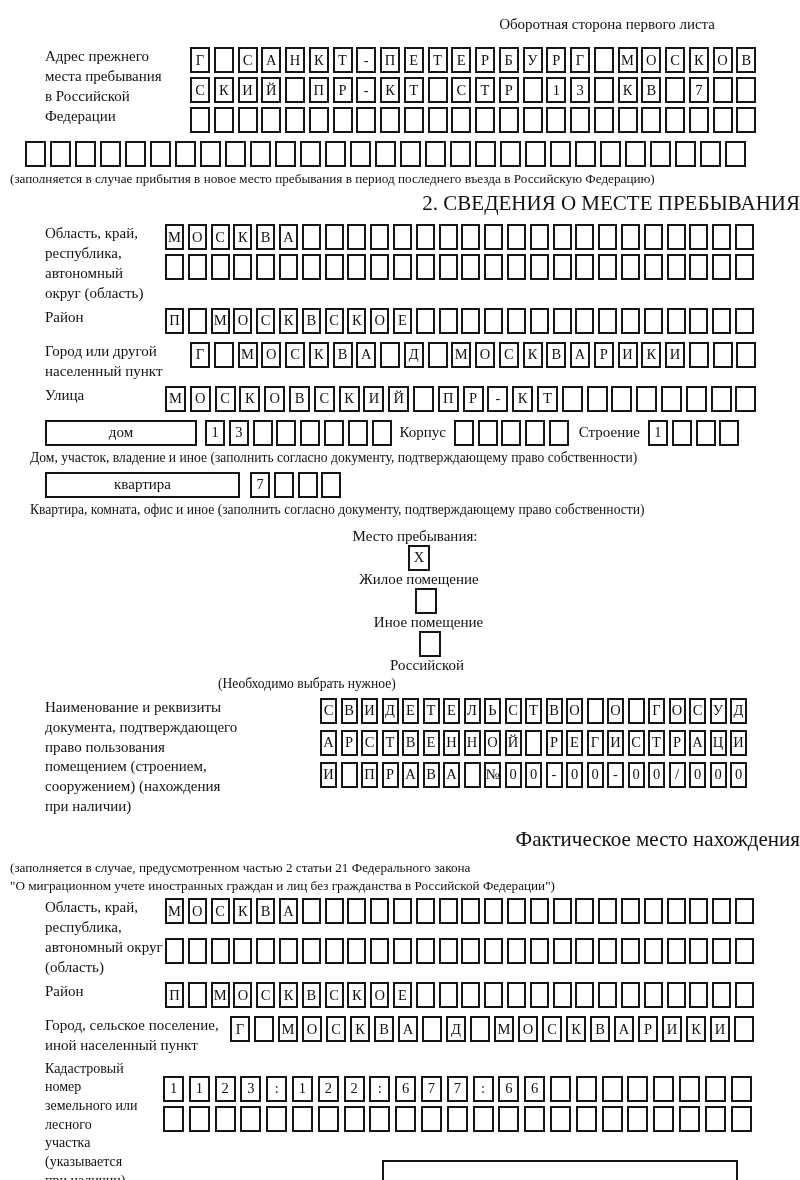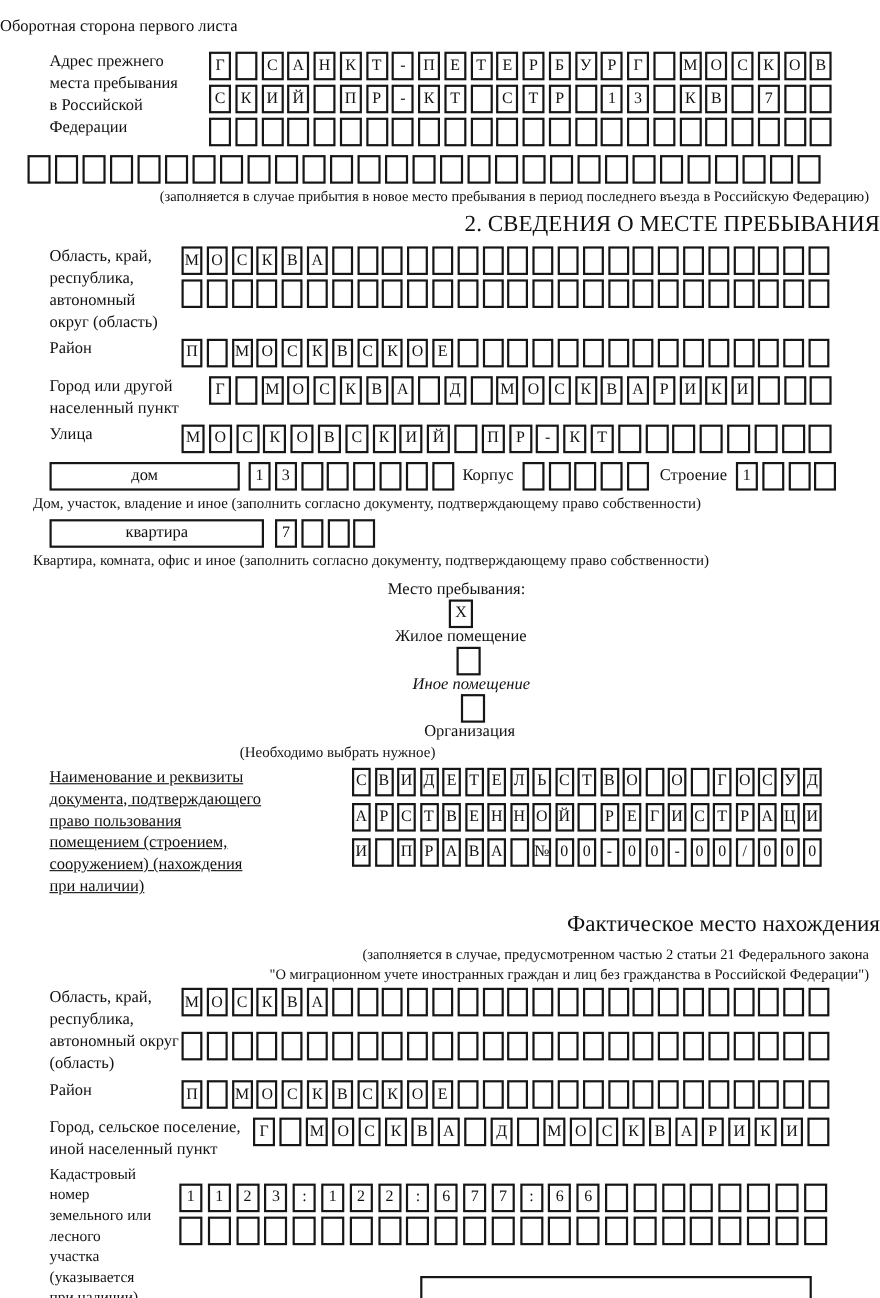--- a/index.html
+++ b/index.html
@@ -2,35 +2,35 @@
 <html><head>
 <meta charset="utf-8">
 <style>
   * { box-sizing: border-box; }
   html,body { margin:0; padding:0; background:#ffffff; }
   .page {
     width:800px; height:1180px; margin:0 auto; background:#fff;
     font-family:"Liberation Serif","DejaVu Serif",serif; color:#111;
     overflow:hidden; position:relative;
   }
-  .hdr { padding:16px 63px 0 0; font-size:15px; }
+  .hdr { text-align:right; padding:16px 85px 0 0; font-size:15px; }
   .field { display:flex; margin-left:45px; margin-bottom:4px; }
   .flabel { font-size:15px; line-height:1.33; flex:none; }
   .rows { flex:none; }
   .boxrow { display:flex; margin-bottom:4px; }
   .cb {
     width:var(--w,20px); height:26px; border:2px solid #161616;
     margin-right:var(--g,3.8px); display:inline-flex; align-items:center;
     justify-content:center; font-size:14.5px; flex:none; background:#fff;
   }
   .wbox {
     height:26px; border:2px solid #161616; display:flex; align-items:center;
     justify-content:center; font-size:15px; flex:none; background:#fff;
   }
-  .note { font-size:13.2px; text-align:right; margin:2px 10px 4px 10px; }
+  .note { font-size:13.2px; text-align:left; margin:2px 10px 4px 10px; }
   .lnote { font-size:13.6px; text-align:left; margin:2px 0 6px 30px; }
   .h-bold { font-weight:normal; font-size:21px; text-align:right; margin:4px 0 8px 0; }
   .inline-label { font-size:15px; align-self:center; flex:none; }
   .stay-row { display:flex; align-items:center; margin:10px 0 2px 30px;flex-direction:column; }
   .stamp-wrap { margin:-34px 0 0 360px; width:400px; }
   .stamp-box { width:356px; height:174px; border:2px solid #161616; margin:0 auto; }
 </style>
 </head>
 <body>
 
@@ -317,21 +317,21 @@
         <span class="cb"></span>
         <span class="cb"></span>
         <span class="cb"></span>
         <span class="cb"></span>
         <span class="cb"></span>
         <span class="cb"></span>
       </div>
   </div>
 
   <div class="field" style="align-items:center;">
-    <div class="wbox" style="width:173px; margin-right:8px;">дом</div>
+    <div class="wbox" style="width:152px; margin-right:8px;">дом</div>
     <div class="boxrow" style="--w:20px;--g:3.8px; margin-bottom:0;">
         <span class="cb">1</span>
         <span class="cb">3</span>
         <span class="cb"></span>
         <span class="cb"></span>
         <span class="cb"></span>
         <span class="cb"></span>
         <span class="cb"></span>
         <span class="cb"></span>
       </div>
@@ -362,28 +362,28 @@
         <span class="cb"></span>
       </div>
   </div>
   <div class="lnote">Квартира, комната, офис и иное (заполнить согласно документу, подтверждающему право собственности)</div>
 
   <div class="stay-row">
     <span class="inline-label">Место пребывания:</span>
     <span class="cb" style="--w:22px; margin-left:12px;">X</span>
     <span class="inline-label" style="margin-left:8px;">Жилое помещение</span>
     <span class="cb" style="--w:22px; margin-left:26px;"></span>
-    <span class="inline-label" style="margin-left:27px;font-style:italic;">Иное помещение</span>
+    <span class="inline-label" style="margin-left:27px;">Иное помещение</span>
     <span class="cb" style="--w:22px; margin-left:34px;"></span>
-    <span class="inline-label" style="margin-left:24px;">Организация</span>
+    <span class="inline-label" style="margin-left:24px;">Российской</span>
   </div>
   <div class="lnote" style="margin-left:218px;">(Необходимо выбрать нужное)</div>
 
   <div class="field">
-    <div class="flabel" style="width:275px;text-decoration:underline;">
+    <div class="flabel" style="width:275px;">
         <div>Наименование и реквизиты</div>
         <div>документа, подтверждающего</div>
         <div>право пользования</div>
         <div>помещением (строением,</div>
         <div>сооружением) (нахождения</div>
         <div>при наличии)</div>
       </div>
     <div class="rows">
       <div class="boxrow" style="--w:17px;--g:3.5px; margin-bottom:6px;">
           <span class="cb">С</span>

